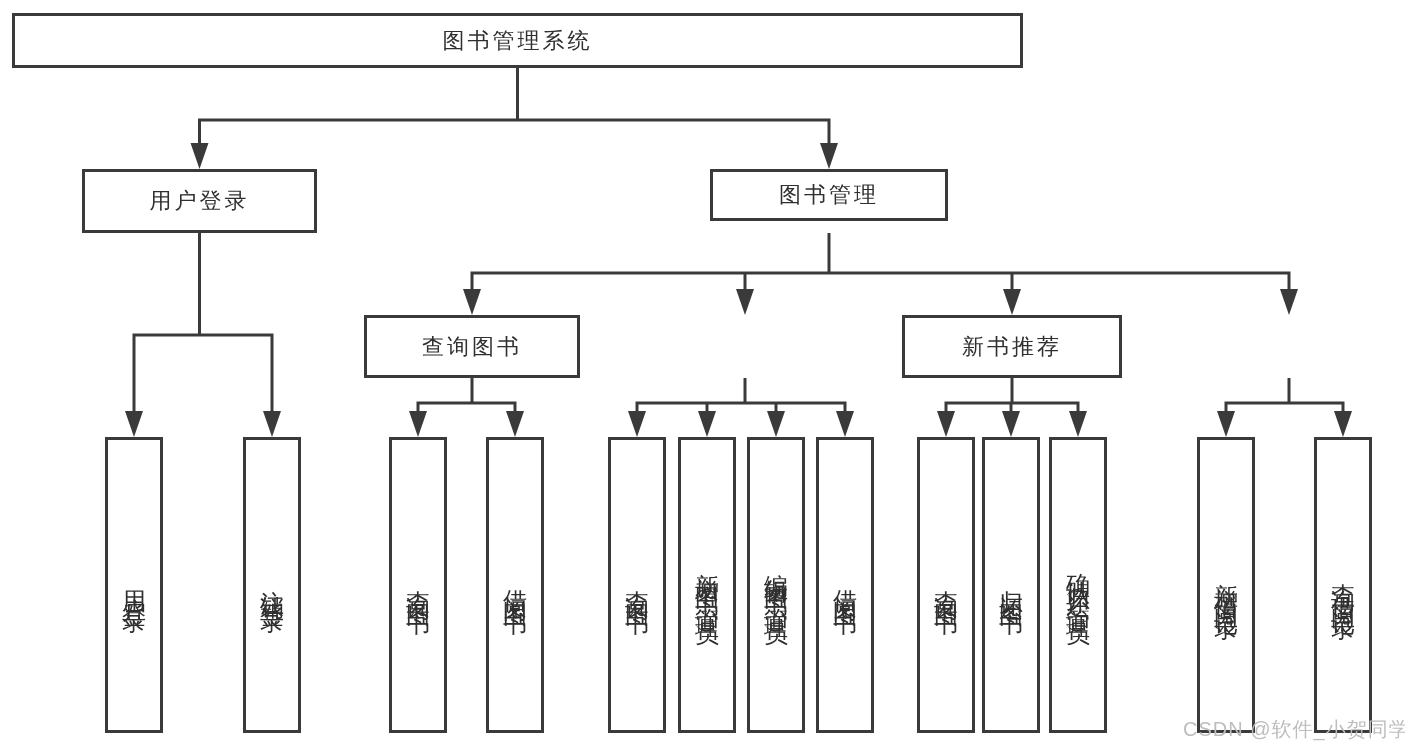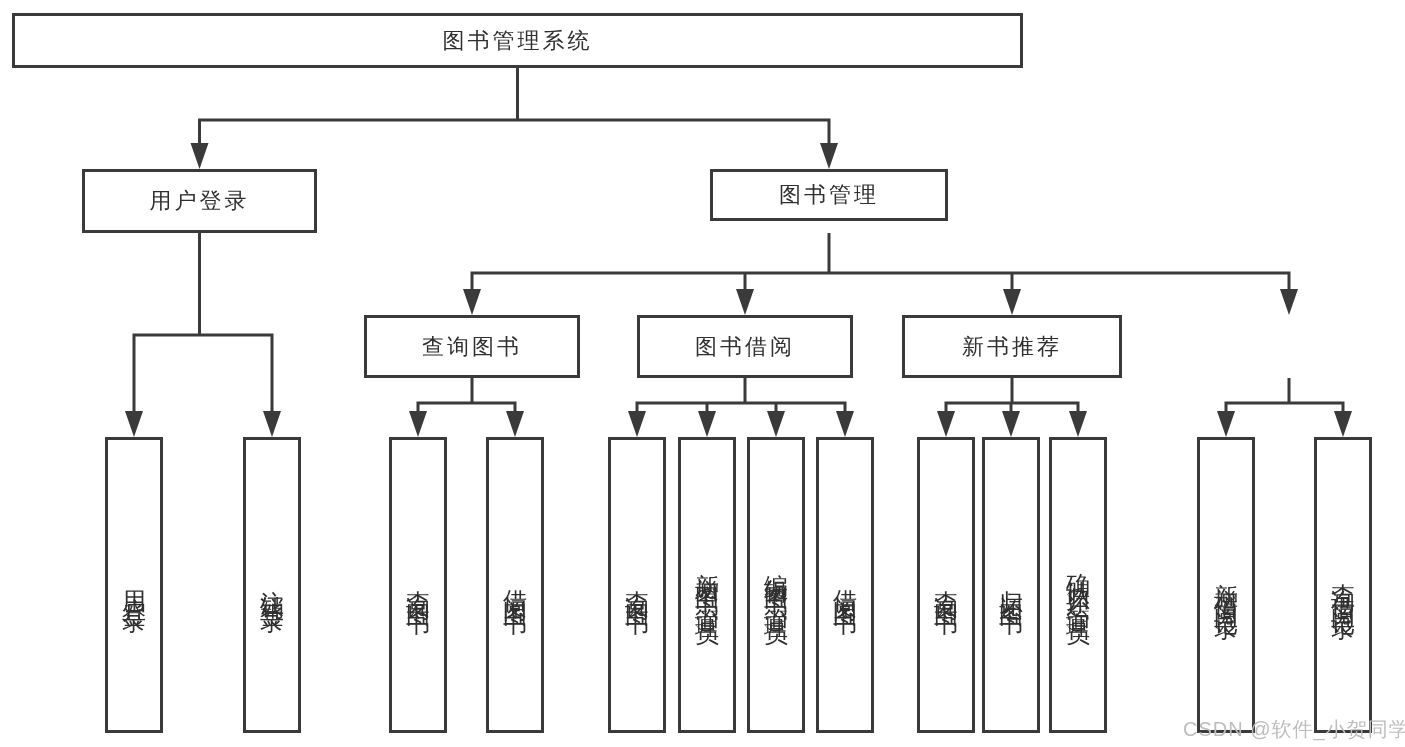--- a/index.html
+++ b/index.html
@@ -100,23 +100,20 @@
   <div class="box h" style="left:82px;top:169px;width:235px;height:64px">
     <span>用户登录</span>
   </div>
   <div class="box h" style="left:710px;top:169px;width:238px;height:52px">
     <span>图书管理</span>
   </div>
 
   <div class="box h" style="left:364px;top:315px;width:216px;height:63px">
     <span>查询图书</span>
   </div>
-  <div class="box h" style="left:637px;top:315px;width:216px;height:63px">
-    <span>图书借阅</span>
-  </div>
   <div class="box h" style="left:902px;top:315px;width:220px;height:63px">
     <span>新书推荐</span>
   </div>
 
   <div class="box v" style="left:105px;top:437px;width:58px;height:296px">
     <span class="vtxt">用户登录</span>
   </div>
   <div class="box v" style="left:243px;top:437px;width:58px;height:296px">
     <span class="vtxt">注销登录</span>
   </div>

